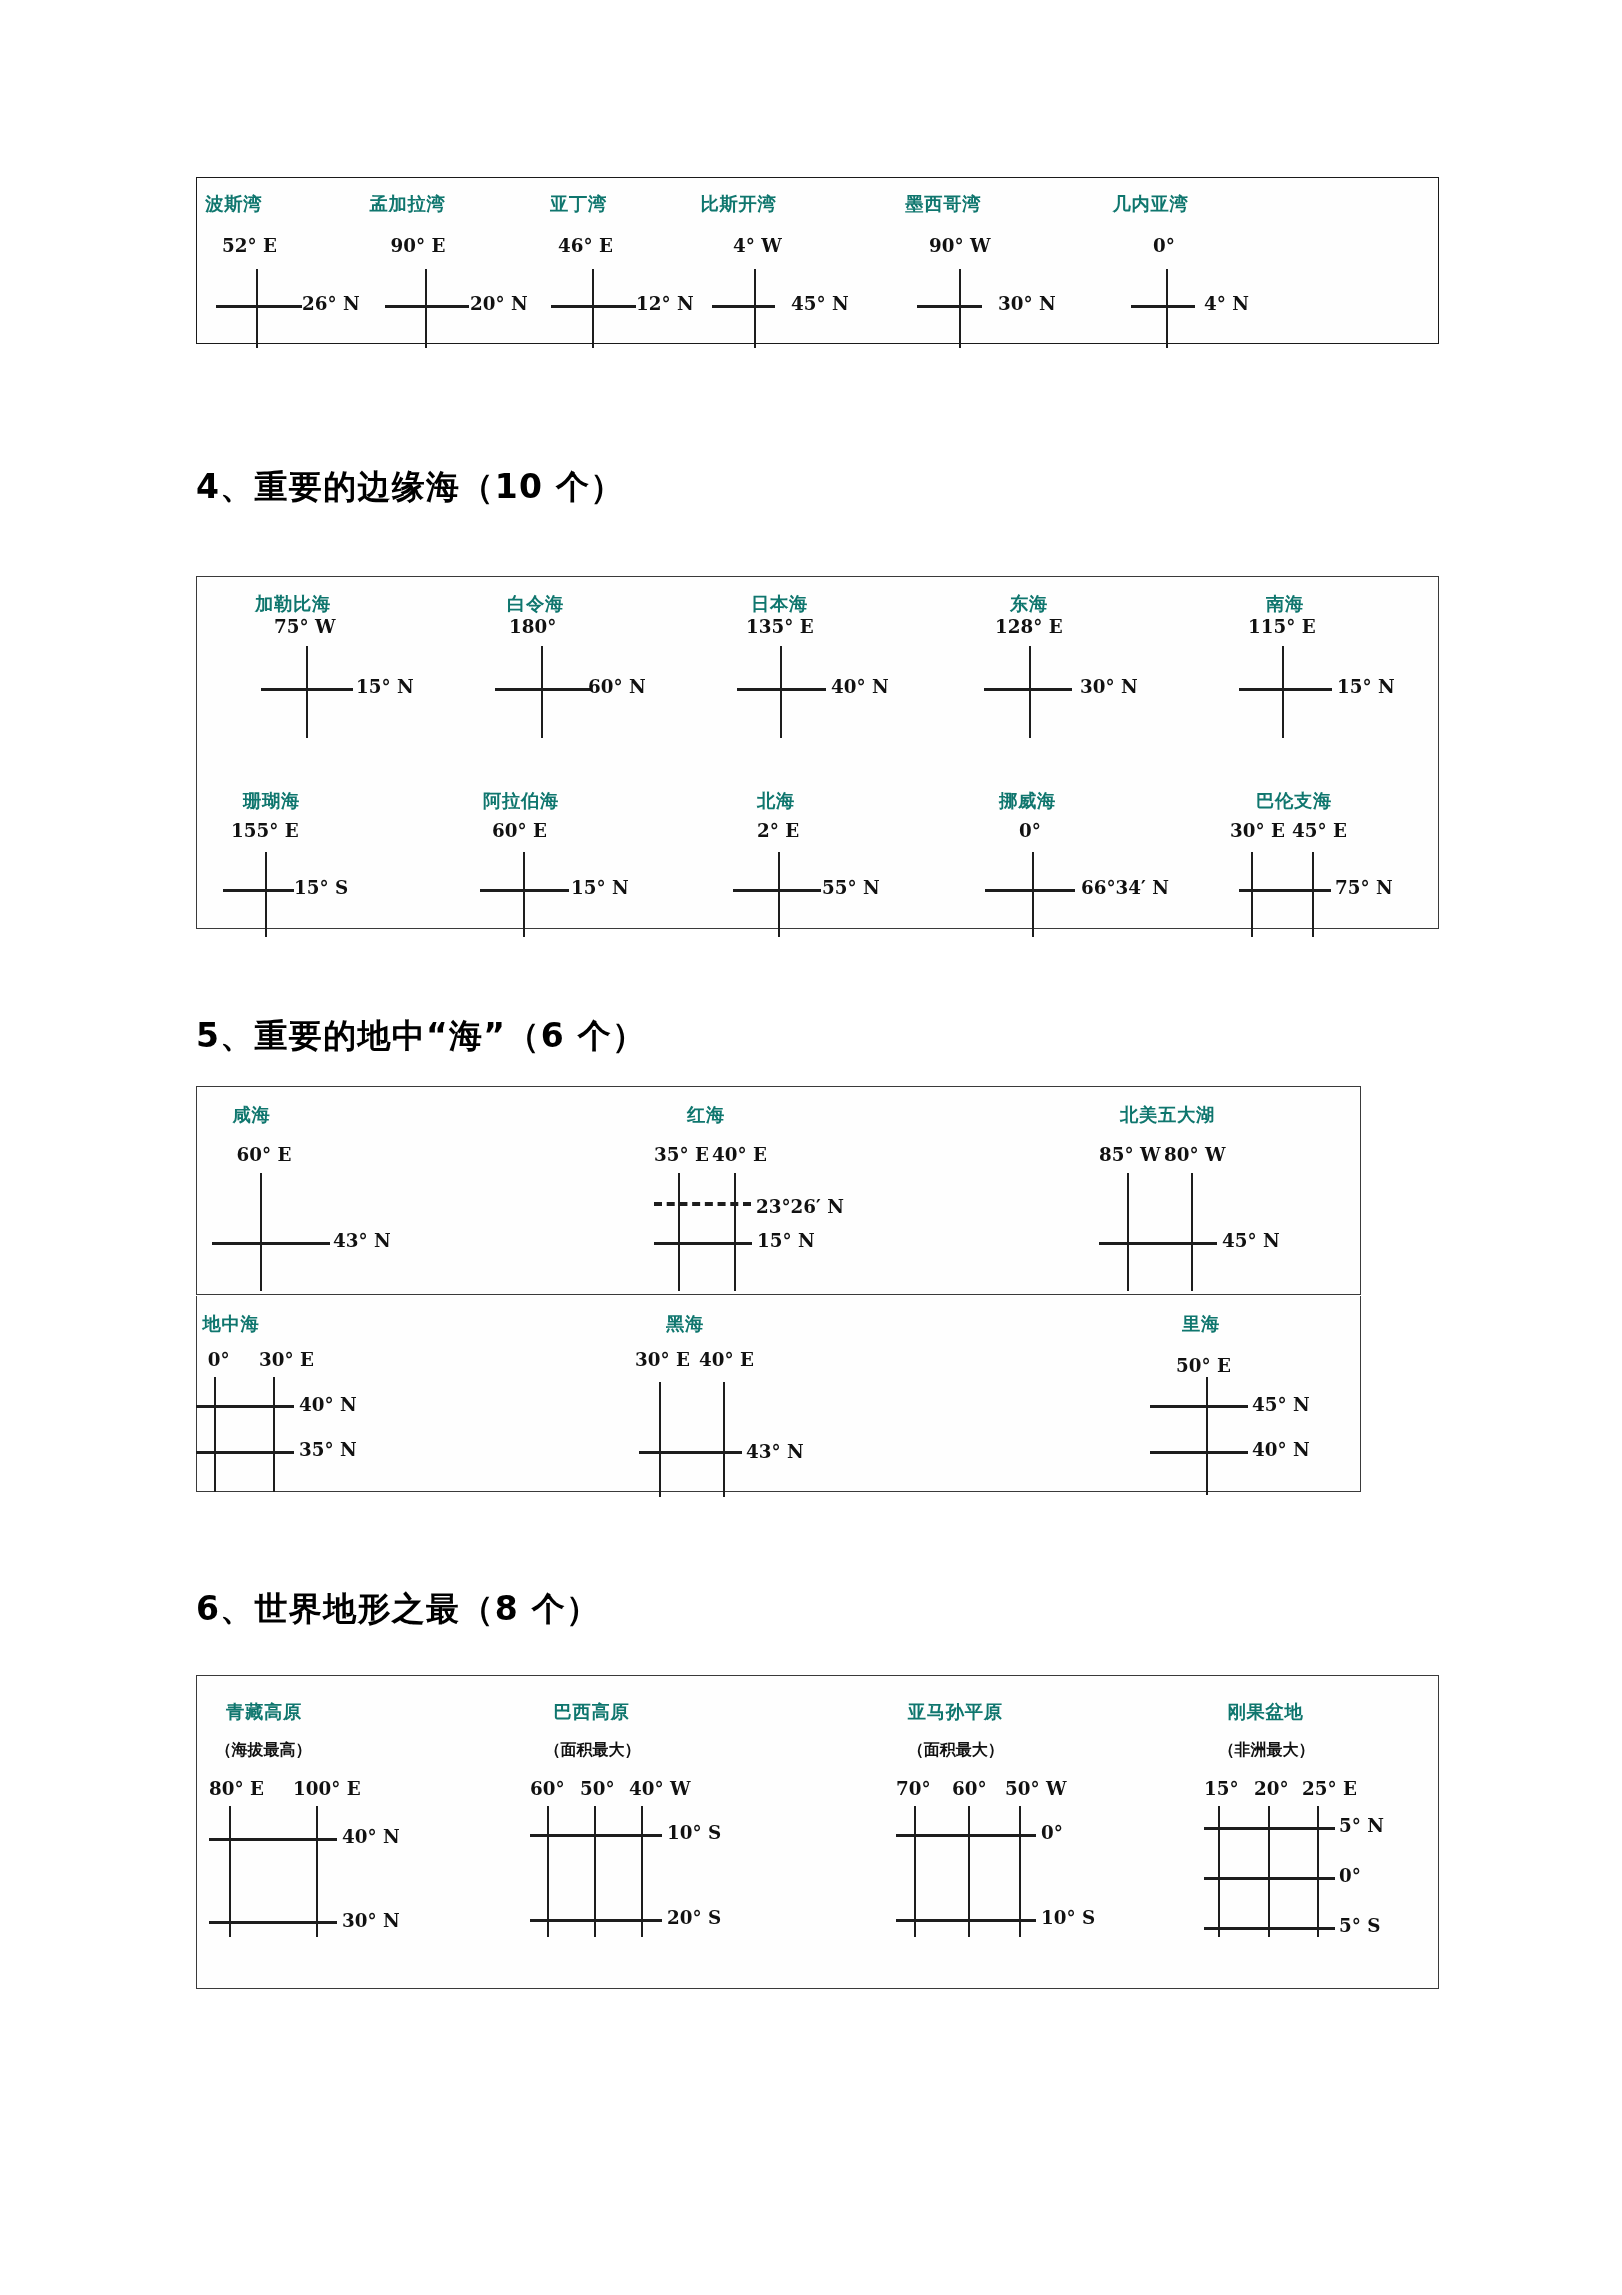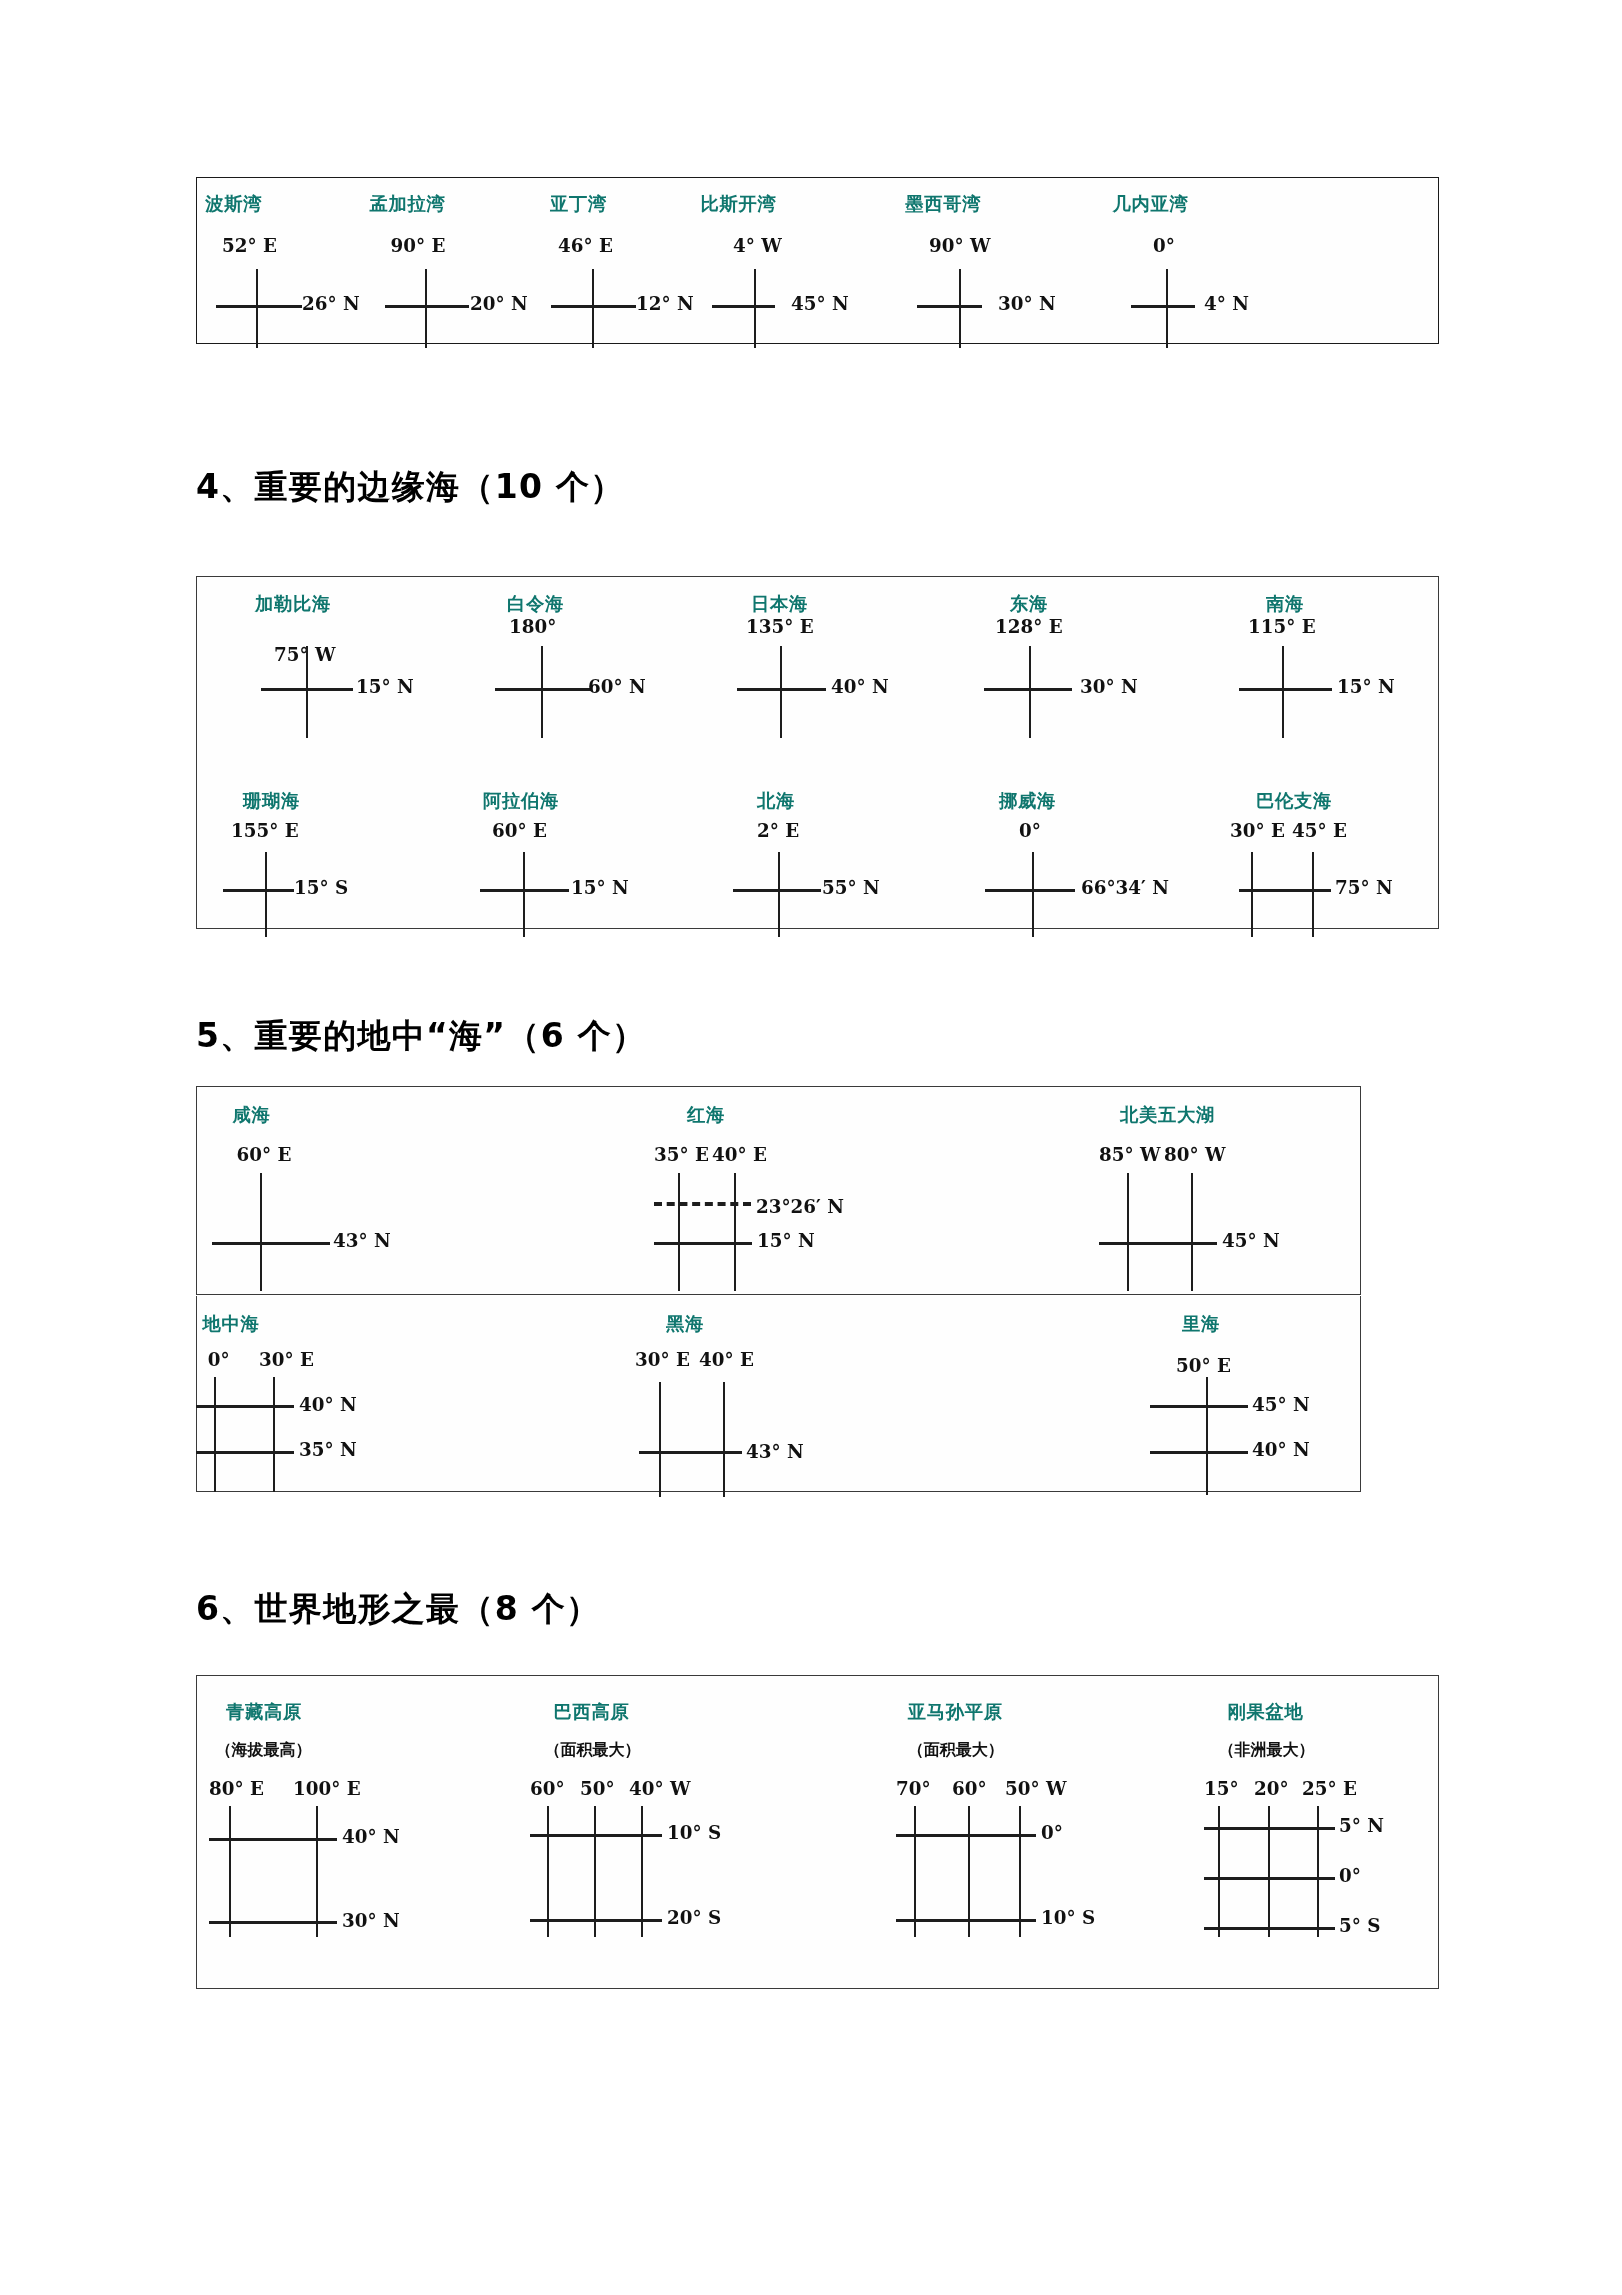--- a/index.html
+++ b/index.html
@@ -145,21 +145,21 @@
     <div class="hline" style="left:25px;top:128px;width:64px;"></div>
     <div class="latlabel" style="left:98px;top:116px;">4° N</div>
   </div>
 
   <div class="heading" style="left:196px;top:465px;">4、重要的边缘海（10 个）</div>
 
   <div class="figbox thin" style="left:196px;top:576px;width:1243px;height:353px;"></div>
 
   <div class="cell" style="left:209px;top:582px;">
     <div class="cellname" style="left:46px;top:9.2px;">加勒比海</div>
-    <div class="lonlabel" style="left:65px;top:34px;margin-top:28px;">75° W</div>
+    <div class="lonlabel" style="left:65px;top:34px;">75° W</div>
     <div class="vline" style="left:97px;top:64px;height:92px;"></div>
     <div class="hline" style="left:52px;top:106px;width:92px;"></div>
     <div class="latlabel" style="left:147px;top:94px;">15° N</div>
   </div>
   <div class="cell" style="left:465px;top:582px;">
     <div class="cellname" style="left:42px;top:9.2px;">白令海</div>
     <div class="lonlabel" style="left:44px;top:34px;">180°</div>
     <div class="vline" style="left:76px;top:64px;height:92px;"></div>
     <div class="hline" style="left:30px;top:106px;width:96px;"></div>
     <div class="latlabel" style="left:123px;top:94px;">60° N</div>

